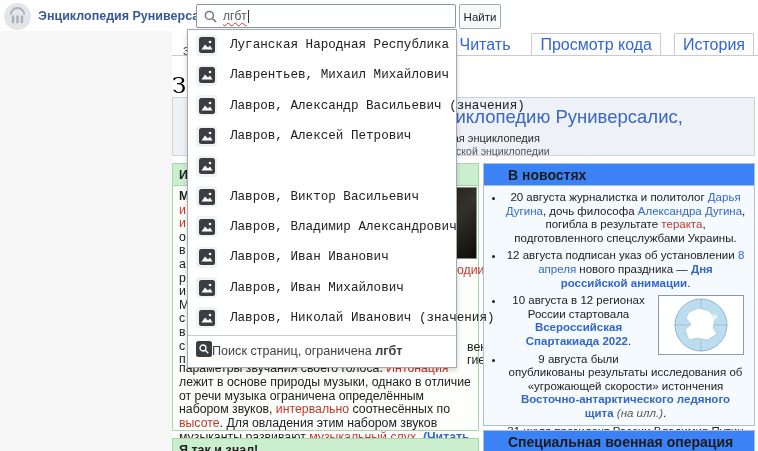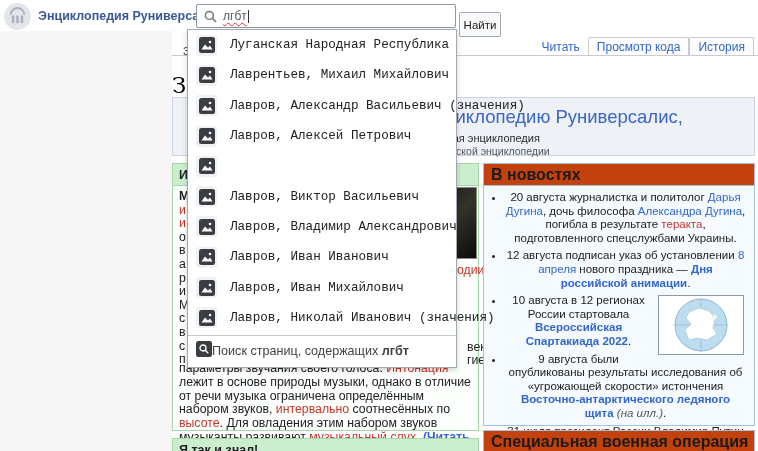--- a/index.html
+++ b/index.html
@@ -16,39 +16,39 @@
   .top-bar{left:0;top:0;width:758px;height:31px;background:#ffffff;}
   .logo{left:4px;top:3px;width:27px;height:27px;border-radius:50%;
         background:#e2e5ea;display:flex;align-items:center;justify-content:center;}
   .site-title{left:38px;top:9px;font-size:12.5px;font-weight:bold;color:#3a5795;}
   .search-box{left:196px;top:4px;width:258px;height:22px;background:#fff;
       border:1px solid #8c96a3;border-radius:2px;display:flex;align-items:center;}
   .search-box .mag{margin:0 6px 0 7px;flex:0 0 auto;display:flex;}
   .query-text{font-size:12px;color:#54595d;
       text-decoration:underline wavy #d33 1px;text-underline-offset:2px;}
   .caret{display:inline-block;width:1px;height:13px;background:#333;margin-left:1px;vertical-align:middle;}
-  .find-btn{left:459px;top:12px;width:40px;height:23px;background:#f8f9fa;
+  .find-btn{left:459px;top:4px;width:40px;height:23px;background:#f8f9fa;
       border:1px solid #a2a9b1;border-radius:2px;font-size:11.5px;color:#202122;
       display:flex;align-items:center;justify-content:center;}
   
   .dropdown{left:187px;top:29px;width:268px;background:#ffffff;z-index:20;
       border:1px solid #a2a9b1;box-shadow:0 2px 5px rgba(0,0,0,.18);}
   .sug-row{height:30.3px;display:flex;align-items:center;padding-left:8px;}
   .sug-row .chip{width:21px;height:21px;background:#f0f1f3;border-radius:3px;
       display:flex;align-items:center;justify-content:center;margin-right:13px;flex:0 0 auto;}
   .sug-row .txt{font-size:12.6px;color:#202122;white-space:nowrap;font-family:Liberation Mono, monospace;}
   .sug-sep{height:1px;background:#c8ccd1;margin-top:2px;}
   .sug-footer{height:31px;display:flex;align-items:center;padding-left:8px;}
   .sug-footer .txt{font-size:12.6px;color:#404244;}
   
   .page-tab-left{left:183px;top:45px;font-size:11px;color:#333;}
   .tabs-right{right:4px;top:39px;display:flex;align-items:flex-end;height:17px;}
-  .tab{font-size:12px;color:#3366cc;padding:2px 8px 2px 8px;}
+  .tab{font-size:16px;color:#3366cc;padding:2px 8px 2px 8px;}
   .tab.boxed{border:1px solid #c8ccd1;border-bottom:none;background:#fdfdfd;
-      border-radius:2px 2px 0 0;margin-left:0;text-align:center;}
+      border-radius:2px 2px 0 0;margin-left:13px;text-align:center;}
   .tabs-underline{left:172px;top:55px;width:586px;height:1px;background:#c8ccd1;}
   
   .page-title{left:172px;top:57px;width:583px;font-family:"DejaVu Serif",serif;
       font-size:23px;font-weight:normal;color:#000;
       padding-bottom:4px;border-bottom:1px solid #a2a9b1;}
   
   .banner{left:172px;top:97px;width:581px;height:57px;background:#eef1f6;
       border:1px solid #ccd4e2;text-align:center;}
   .banner-title{margin-top:8px;font-size:18.5px;color:#3a66c4;}
   .banner-line1{margin-top:4px;font-size:11px;color:#2b2b2b;}
@@ -69,23 +69,23 @@
   .frag-mid{left:294px;top:176px;}
   .frag-bot{left:294px;top:189px;}
   .music-par{position:absolute;left:6px;top:198px;width:296px;
       font-size:12.3px;line-height:13.8px;color:#202122;}
   
   .quiz-box{left:172px;top:438px;width:307px;height:30px;background:#fcfffb;
       border:1px solid #a7d7a7;box-sizing:border-box;}
   
   .news-box{left:483px;top:163px;width:272px;height:263px;background:#f5faff;
       border:1px solid #a8c0dc;box-sizing:border-box;}
-  .blue-bar{height:21px;background:#c2410c;border-bottom:1px solid #a8c0dc;
-      display:flex;align-items:center;padding-left:7px;
-      font-size:16px;font-weight:bold;color:#1b1b1b;white-space:nowrap;}
+  .blue-bar{height:21px;background:#3b82f6;border-bottom:1px solid #a8c0dc;
+      display:flex;align-items:center;padding-left:24px;
+      font-size:14px;font-weight:bold;color:#1b1b1b;white-space:nowrap;}
   .news-body{padding:5px 8px 0 8px;font-size:11.5px;line-height:13.6px;color:#202122;}
   .news-body ul{margin:0;padding-left:13px;text-align:center;}
   .news-body li{margin-bottom:4px;}
   .news-map{float:right;width:84px;height:58px;margin:1px 2px 2px 6px;
       border:1px solid #8a9aa8;background:#fff;}
   
   .svo-box{left:483px;top:430px;width:272px;height:30px;background:#f5faff;
       border:1px solid #a8c0dc;box-sizing:border-box;}
   
   .lk{color:#3366cc;}
@@ -297,15 +297,15 @@
       </span>
     <span class="txt">Лавров, Николай Иванович (значения)</span>
   </div>
   <div class="sug-sep"></div>
   <div class="sug-footer">
     <span class="chip"><svg width="16" height="16" viewBox="0 0 16 16">
           <rect x="0" y="0" width="16" height="16" rx="2.5" fill="#3a3d41"></rect>
           <circle cx="7" cy="7" r="3" fill="none" stroke="#fff" stroke-width="1.3"></circle>
           <line x1="9.3" y1="9.3" x2="12.3" y2="12.3" stroke="#fff" stroke-width="1.3"></line>
         </svg></span>
-    <span class="txt"><span>Поиск страниц, содержащих </span><span class="b">лгбт</span></span>
+    <span class="txt"><span>Поиск страниц, ограничена </span><span class="b">лгбт</span></span>
   </div>
 </div>
 
 </body></html>

